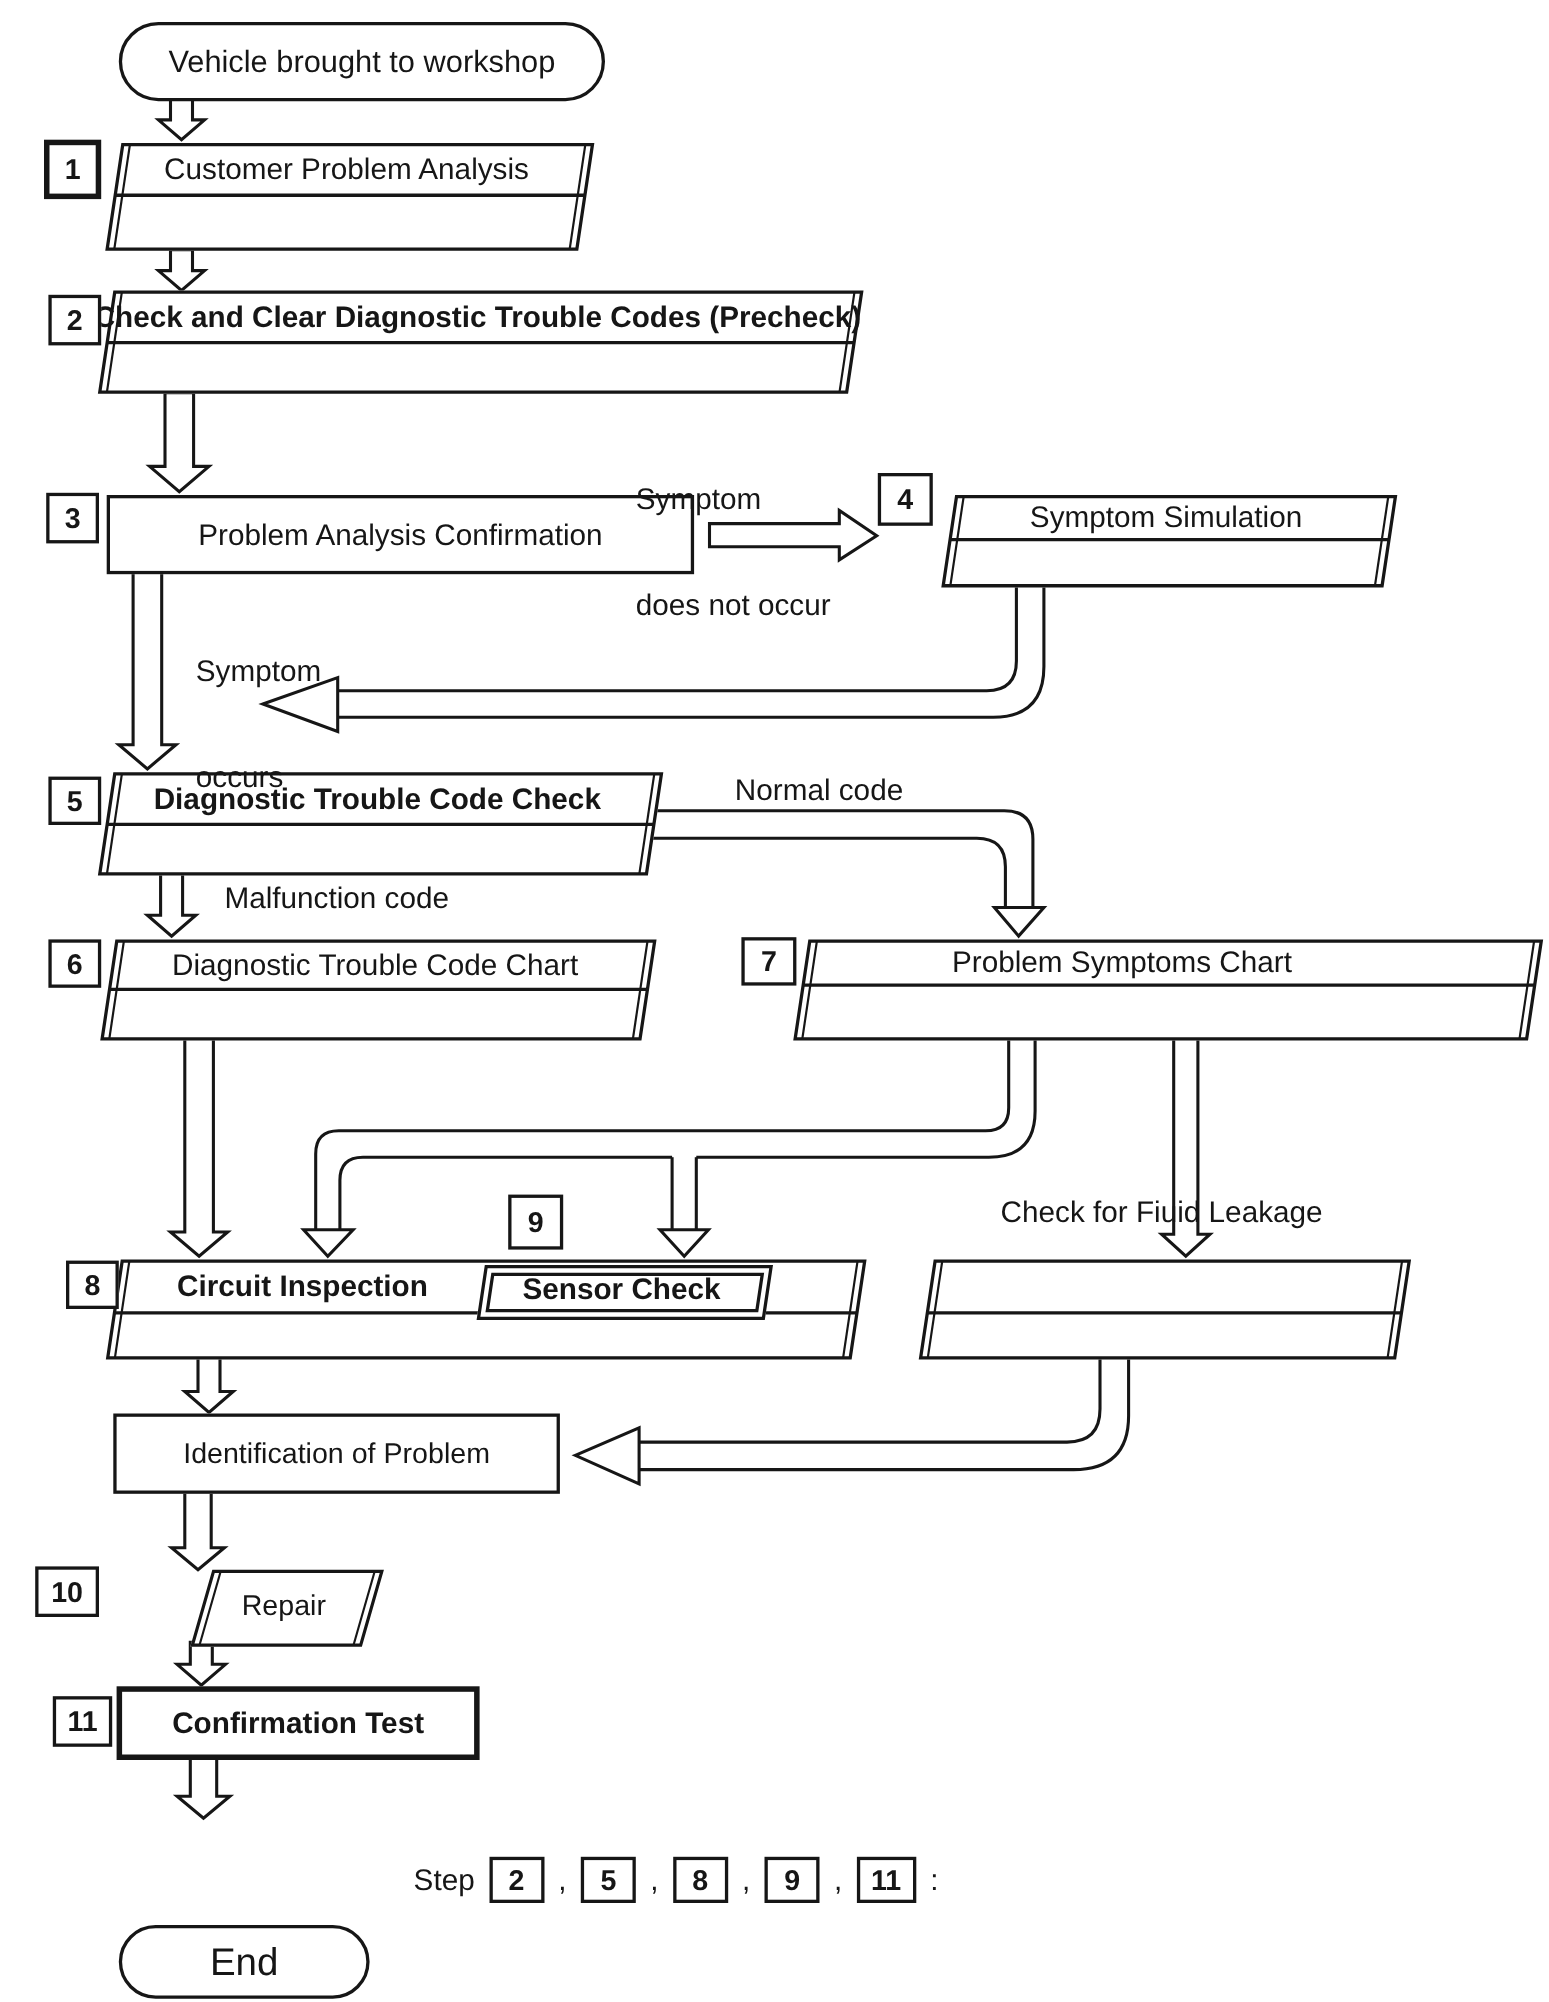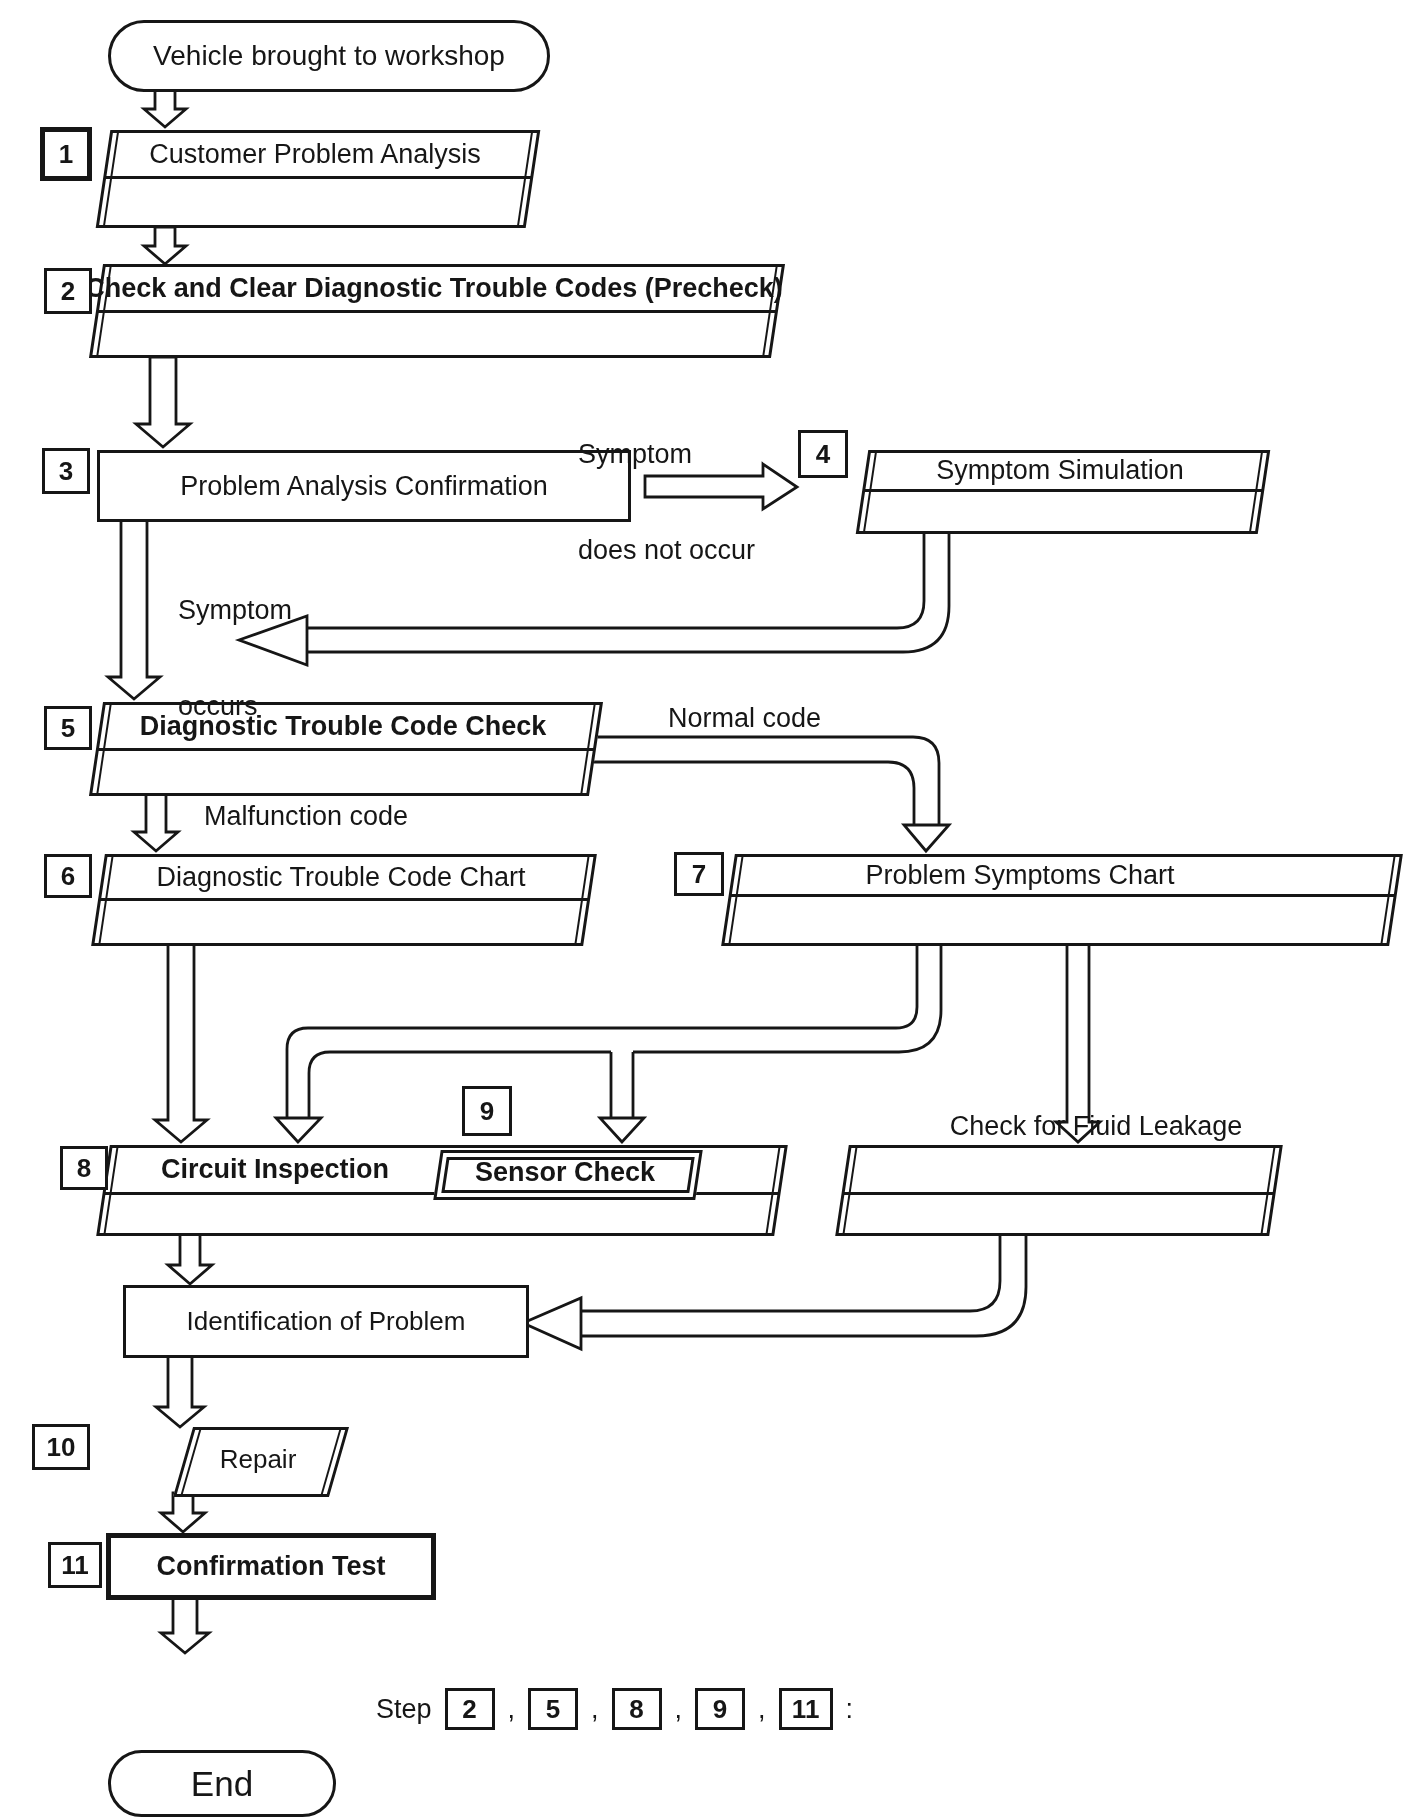--- a/index.html
+++ b/index.html
@@ -153,23 +153,23 @@
 <div class="pshape" style="left:437px;top:1150px;width:256px;height:44px;z-index:3;">
   <i class="inner"></i>
 </div>
 <div class="plabel bold" style="left:441px;top:1152px;width:248px;height:40px;">Sensor Check</div>
 
 <div class="pshape" style="left:842px;top:1145px;width:428px;height:85px;">
   <i class="dl"></i>
   <i class="dr"></i>
   <i class="dv" style="top:44px"></i>
 </div>
-<div class="plabel" style="left:848px;top:1104px;width:416px;height:44px;margin-left:40px;">Check for Fiuid Leakage</div>
+<div class="plabel" style="left:848px;top:1080px;width:416px;height:44px;">Check for Fiuid Leakage</div>
 
-<div class="node rect" style="left:103px;top:1285px;width:400px;height:67px;font-size:26px;margin-left:20px;">Identification of Problem</div>
+<div class="node rect" style="left:103px;top:1285px;width:400px;height:67px;font-size:26px;">Identification of Problem</div>
 
 <div class="num" style="left:32px;top:1424px;width:52px;height:40px;">10</div>
 <div class="pshape steep" style="left:183px;top:1427px;width:150px;height:64px;">
   <i class="dl"></i>
   <i class="dr"></i>
 </div>
 <div class="plabel" style="left:183px;top:1427px;width:150px;height:64px;font-size:26px;">Repair</div>
 
 <div class="num" style="left:48px;top:1542px;width:48px;height:40px;">11</div>
 <div class="node rect bold" style="left:106px;top:1533px;width:320px;height:57px;border-width:5px;">Confirmation Test</div>

